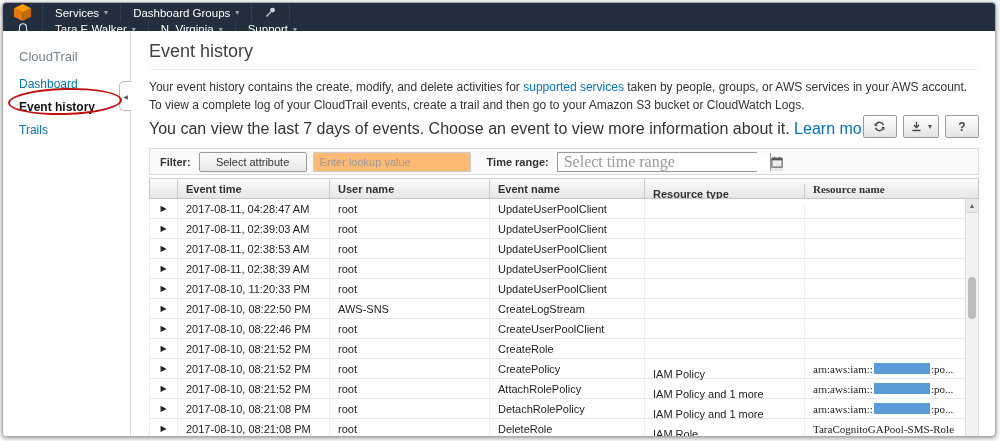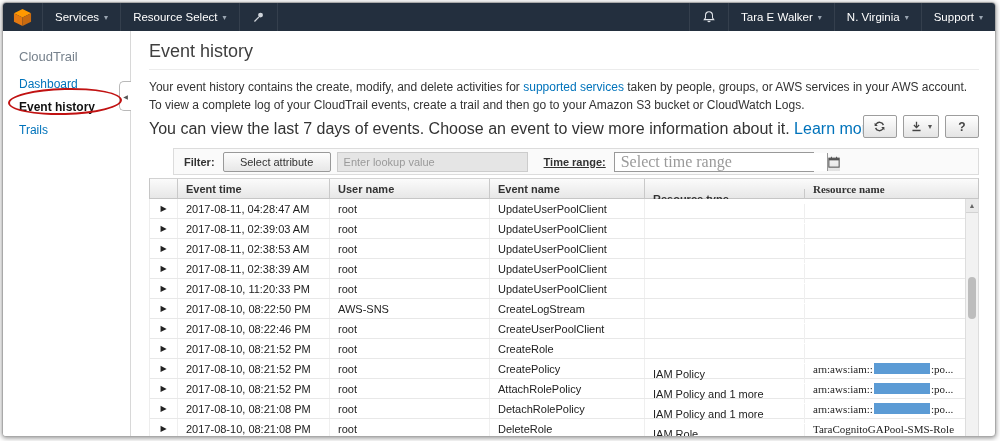--- a/index.html
+++ b/index.html
@@ -1,21 +1,21 @@
 <!DOCTYPE html>
 <html><head>
 <meta charset="utf-8">
 <style>
   * { box-sizing: border-box; margin: 0; padding: 0; }
   html,body { width:1000px; height:441px; background:#fff; font-family:"Liberation Sans", sans-serif; }
   .frame { position:absolute; left:2px; top:2px; width:994px; height:435px; border:1px solid #a9a9a9;
            border-radius:4px; box-shadow:0 1px 5px rgba(0,0,0,.45); overflow:hidden; background:#fff; }
 
   
-  .topnav { height:28px; background:#232f3e; display:flex; justify-content:space-between; color:#fff; font-size:11.5px; }
+  .topnav { height:28px; background:#232f3e; display:flex; justify-content:space-between; color:#fff; font-size:11.5px;flex-direction:column; }
   .nav-group { display:flex; align-items:stretch; }
   .nav-item { display:flex; align-items:center; padding:0 12px; cursor:pointer; border-right:1px solid rgba(255,255,255,.08); }
   .nav-group.right .nav-item { border-right:none; border-left:1px solid rgba(255,255,255,.08); }
   .nav-item .caret { font-size:8px; color:#9aa5b1; margin-left:5px; }
   .logo { padding:0 10px; }
 
   
   .body-row { display:flex; height:407px; }
   .sidebar { width:128px; background:#fff; border-right:1px solid #d8d8d8; padding:18px 0 0 16px; position:relative; font-size:12px; flex:none; }
   .sidebar-title { color:#76818c; font-size:13px; margin-bottom:13px; }
@@ -32,37 +32,37 @@
   .row2 { font-size:16px; color:#333; margin-top:6px; }
 
   .toolbar { position:absolute; top:84px; right:16px; display:flex; }
   .tool-btn { height:23px; min-width:34px; display:flex; align-items:center; justify-content:center;
               background:linear-gradient(#ffffff,#e4e4e4); border:1px solid #9d9d9d; border-radius:2px;
               margin-left:6px; cursor:pointer; font-size:12px; font-weight:bold; color:#444; padding:0 6px; }
   .tool-btn .caret { font-size:8px; color:#555; margin-left:5px; font-weight:normal; }
 
   
   .filterbar { margin-top:10px; height:27px; background:#fafafa; border:1px solid #dcdcdc; display:flex; align-items:center;
-               padding:12px 8px; font-size:11px; color:#333; flex:none;margin-left:24px; }
+               padding:12px 8px; font-size:11px; color:#333; flex:none; }
   .f-label { font-weight:bold; margin:0 8px 0 2px; }
   .attr-btn { width:108px; height:20px; background:linear-gradient(#fdfdfd,#e7e7e7); border:1px solid #999; border-radius:2px;
               font-size:11px; color:#333; display:flex; align-items:center; justify-content:center; cursor:pointer; }
-  .lookup-input { width:191px; height:20px; margin-left:6px; border:1px solid #ccc; background:#e5e5e5; font-size:11px;
+  .lookup-input { width:158px; height:20px; margin-left:6px; border:1px solid #ccc; background:#fdba74; font-size:11px;
                   padding:0 6px; color:#555; font-family:"Liberation Sans", sans-serif; }
-  .t-label { font-weight:bold; margin:0 8px 0 16px;text-decoration:underline; }
+  .t-label { font-weight:bold; margin:0 8px 0 16px; }
   .time-wrap { display:flex; height:20px; border:1px solid #999; background:#fff; width:200px; }
   .time-input { flex:1; border:none; outline:none; font-size:16px; padding:0 6px; color:#333; font-family:Liberation Serif, serif; }
   .cal-btn { width:24px; background:linear-gradient(#fdfdfd,#e2e2e2); border-left:1px solid #999; display:flex;
              align-items:center; justify-content:center; cursor:pointer; }
   input::placeholder { color:#9a9a9a; }
 
   
   .table { flex:1; min-height:0; display:flex; flex-direction:column; margin-top:3px; }
   .thead { display:flex; height:21px; flex:none; background:linear-gradient(#fbfbfb,#e7e7e7); border:1px solid #c6c6c6;
-           border-top:1px solid #d2d2d2; font-weight:bold; font-size:11px; color:#333; }
+           border-top:1px solid #d2d2d2; font-weight:bold; font-size:11px; color:#333; align-items:center; }
   .th { padding-left:8px; border-right:1px solid #c9c9c9; height:100%; display:flex; align-items:center; }
   .tbody { flex:1; position:relative; overflow:hidden; background:#fff; border-left:1px solid #ededed; border-right:1px solid #ddd; }
   .rows { margin-right:13px; }
   .tr { display:flex; height:20px; border-bottom:1px solid #e8e8e8; align-items:center; font-size:11px; color:#222; cursor:pointer; }
   .td { padding-left:8px; border-right:1px solid #efefef; height:100%; display:flex; align-items:center; overflow:hidden; white-space:nowrap; }
   .c-exp   { width:28px; flex:none; justify-content:center; padding-left:0; }
   .c-time  { width:152px; flex:none; }
   .c-user  { width:160px; flex:none; }
   .c-event { width:155px; flex:none; }
   .c-rtype { width:160px; flex:none;margin-top:10px; }
@@ -94,21 +94,21 @@
           <polygon points="10,1 19,5.5 10,10 1,5.5" fill="#ff9900"></polygon>
           <polygon points="1,5.5 10,10 10,19 1,14.5" fill="#e47911"></polygon>
           <polygon points="19,5.5 10,10 10,19 19,14.5" fill="#c96a0f"></polygon>
         </svg>
       </div>
       <div class="nav-item">
         <span>Services</span>
         <span class="caret">▾</span>
       </div>
       <div class="nav-item">
-        <span>Resource Select</span>
+        <span>Dashboard Groups</span>
         <span class="caret">▾</span>
       </div>
       <div class="nav-item">
         <svg width="13" height="13" viewBox="0 0 16 16">
           <circle cx="10.5" cy="5" r="3" fill="#cfd4da"></circle>
           <path d="M8.6 7.2 L3 13" stroke="#cfd4da" stroke-width="1.6"></path>
         </svg>
       </div>
     </div>
     <div class="nav-group right">

